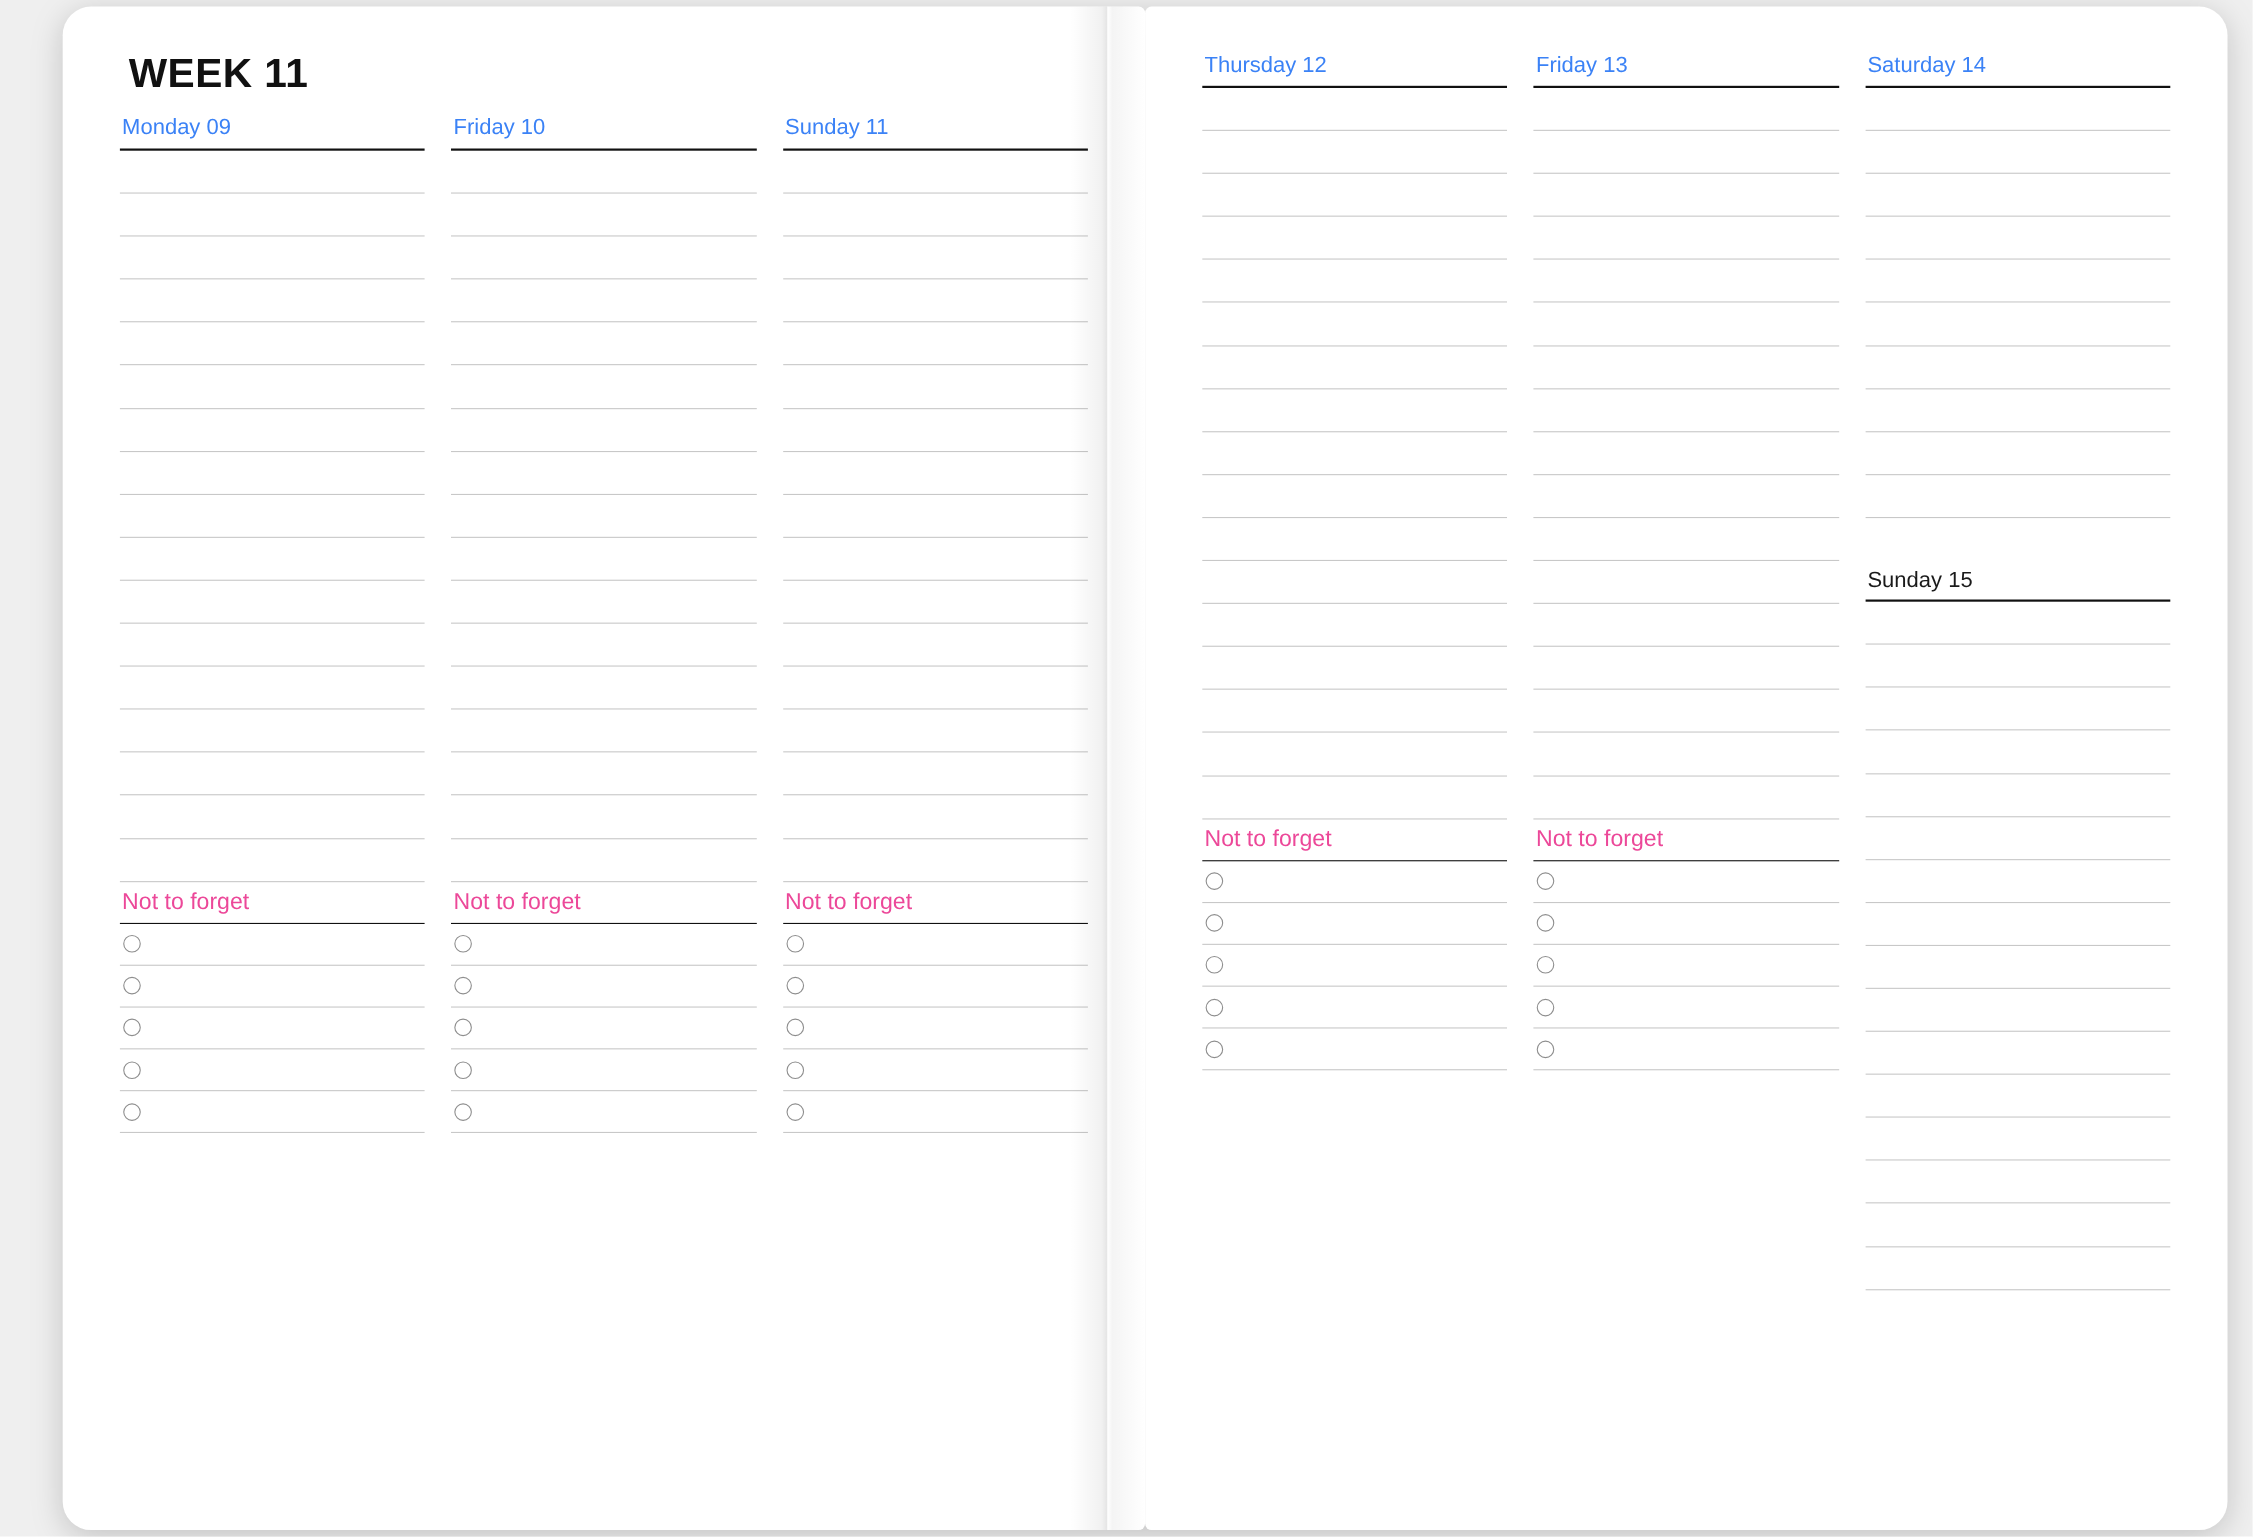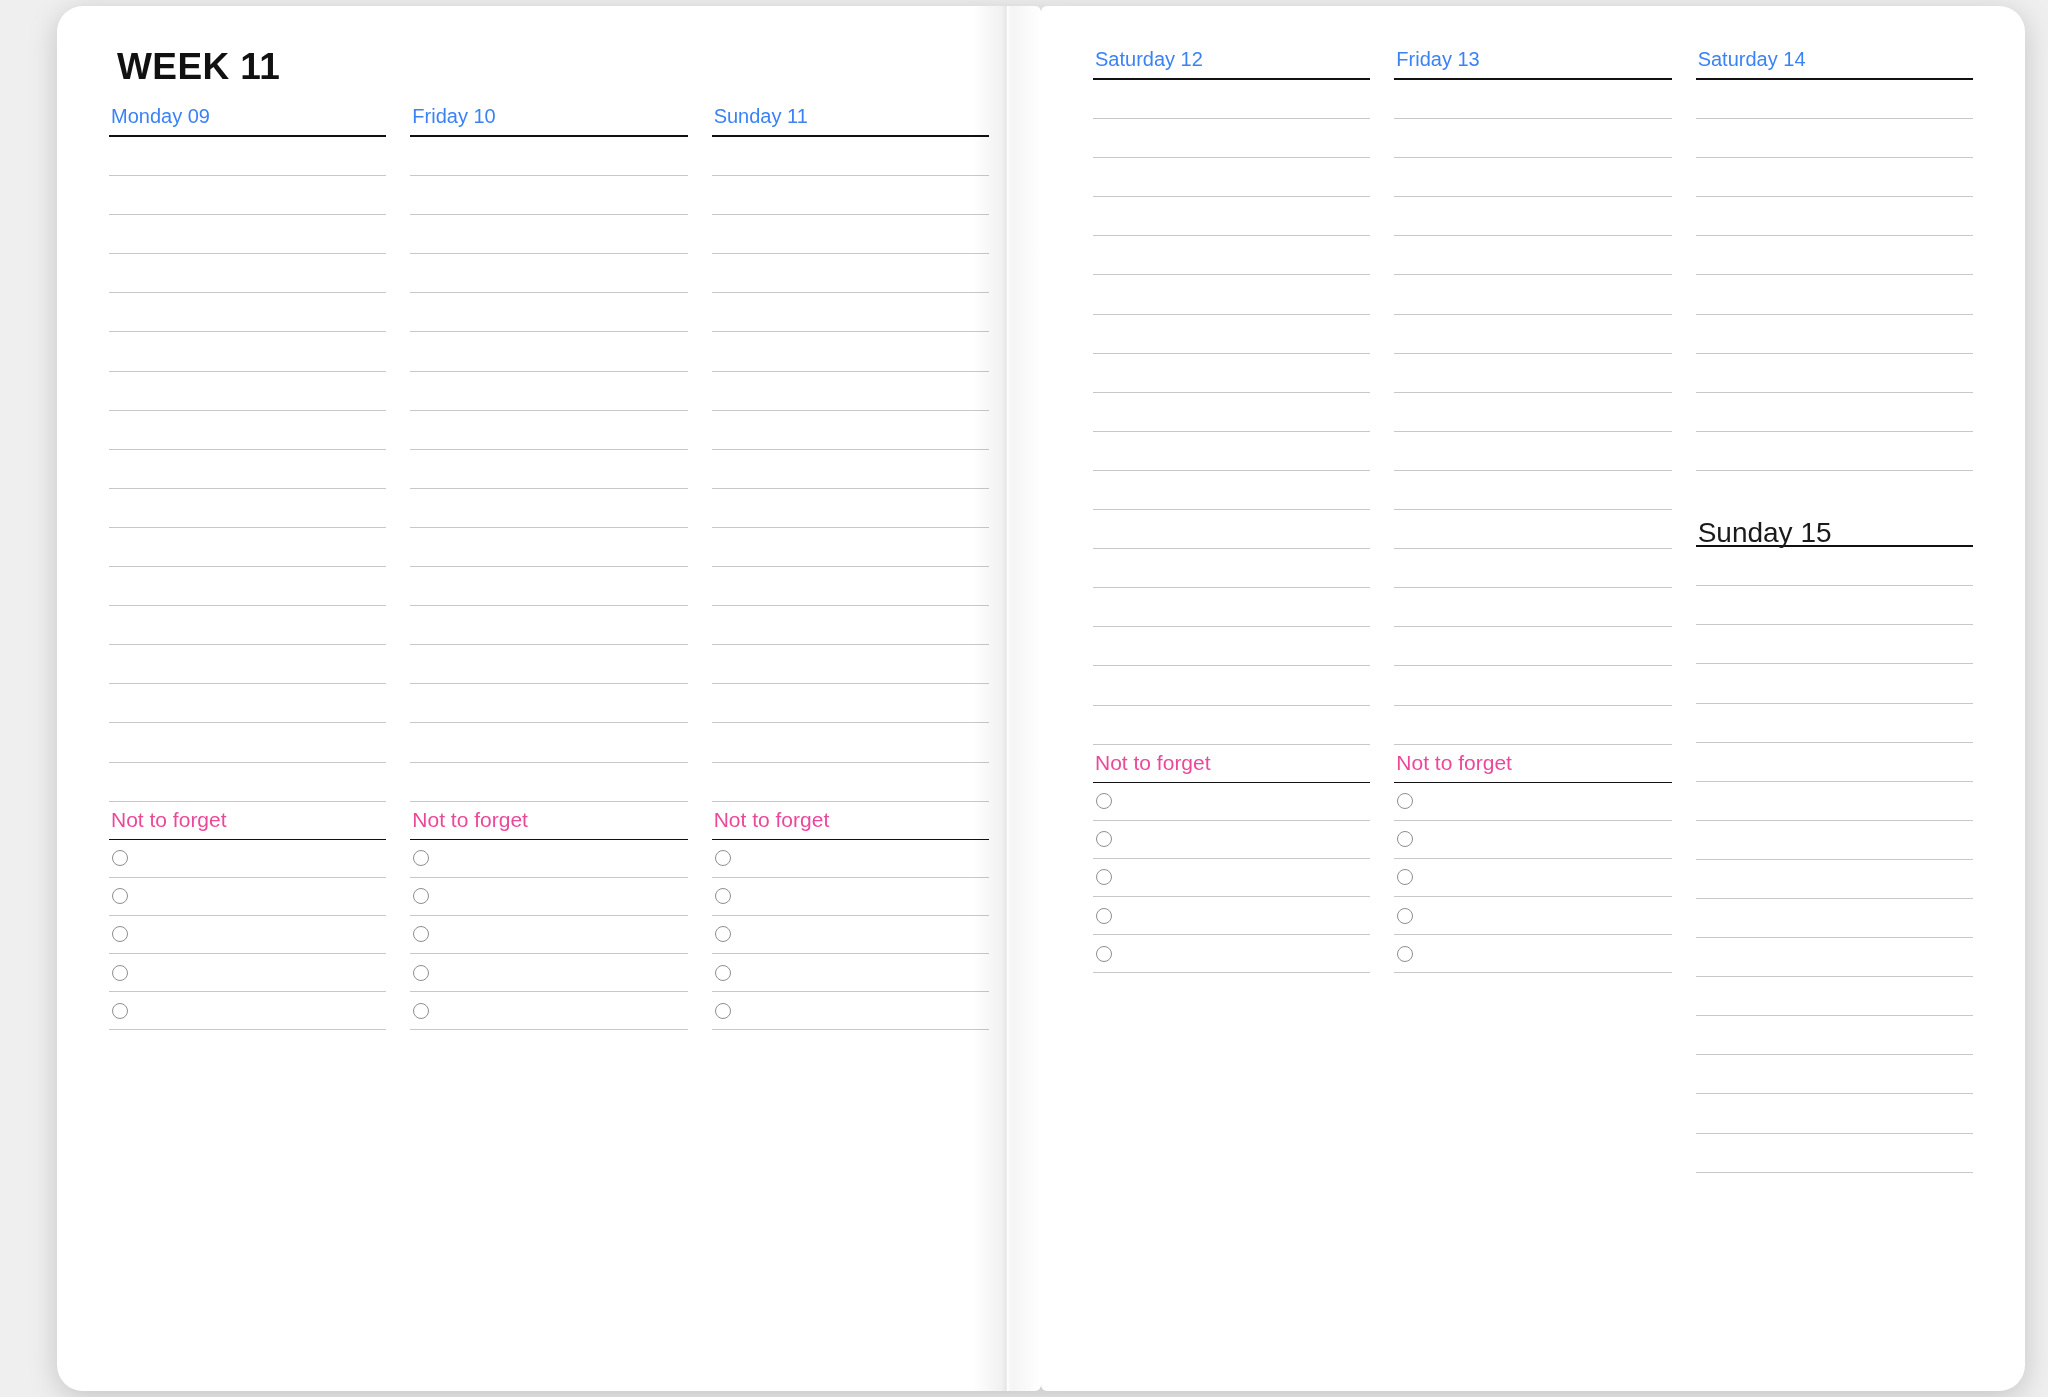--- a/index.html
+++ b/index.html
@@ -99,21 +99,21 @@
   .line {
     height: 38.1px;
     border-bottom: 1.3px solid #c8c8c8;
   }
   .line.blank {
     border-bottom: none;
   }
 
   
   .mid-head {
-    font-size: 28px;
+    font-size: 20px;
     color: #1a1a1a;
     height: 38.1px;
     box-sizing: border-box;
     padding: 8px 0 0 2px;
     border-bottom: 2.4px solid #111111;
     white-space: nowrap;
   }
 
   .notforget {
     margin-top: 0;
@@ -278,21 +278,21 @@
         </div>
 
       </div>
     </div>
 
     <div class="page right">
 
       <div class="columns">
 
         <div class="col">
-          <div class="day-head">Saturday 12</div>
+          <div class="day-head">Thursday 12</div>
           <div class="lines">
             <div class="line"></div>
             <div class="line"></div>
             <div class="line"></div>
             <div class="line"></div>
             <div class="line"></div>
             <div class="line"></div>
             <div class="line"></div>
             <div class="line"></div>
             <div class="line"></div>

